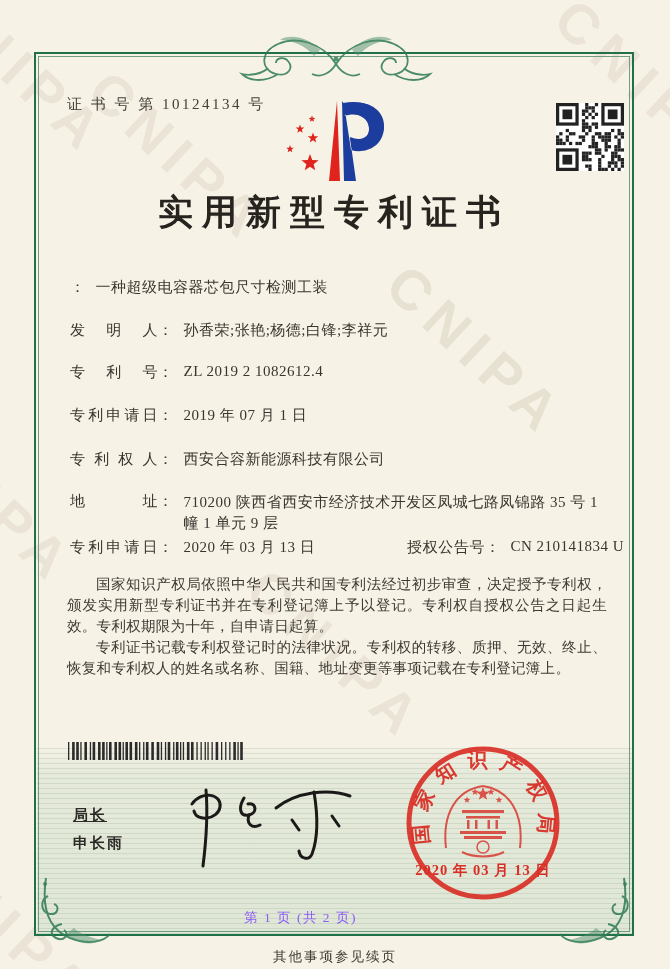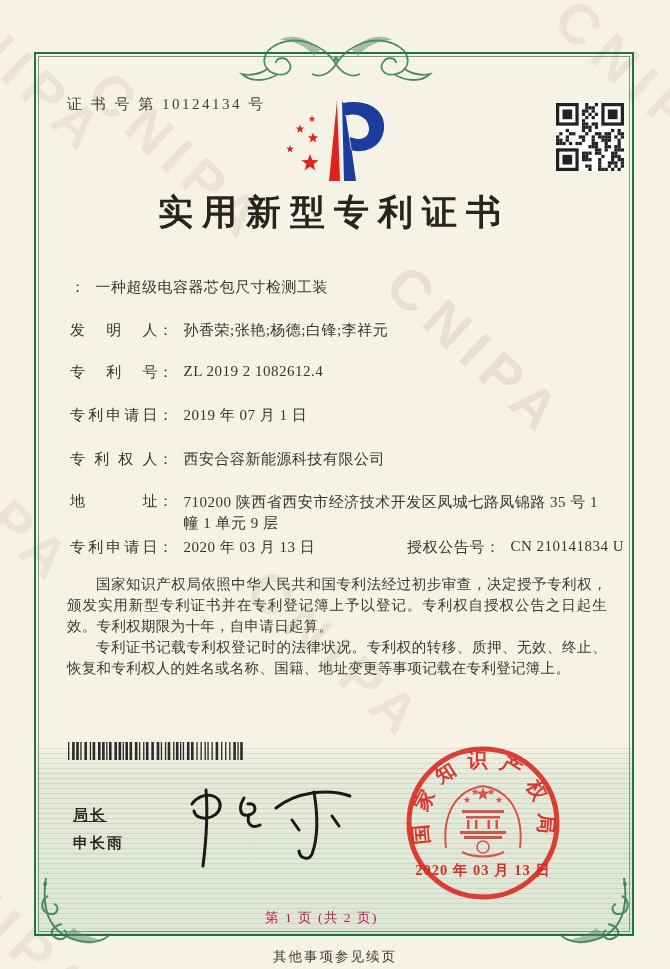--- a/index.html
+++ b/index.html
@@ -67,21 +67,21 @@
   }
   #body-text p{margin:0;text-indent:2em;}
   #signer-title,#signer-name{
     font-family:"Liberation Sans","DejaVu Sans",sans-serif;
     font-size:15px;font-weight:700;color:#2d2b27;letter-spacing:2px;
   }
   #signer-title{left:73px;top:806px;text-decoration:underline;}
   #signer-name{left:73px;top:834px;}
   #page-num{
     left:34px;top:909px;width:533px;text-align:center;
-    font-size:13.5px;letter-spacing:1.5px;color:#be185d;padding-left:21px;
+    font-size:13.5px;letter-spacing:1.5px;color:#8b5cf6;
   }
   #note{
     left:0;top:948px;width:670px;text-align:center;
     font-size:13.5px;letter-spacing:2px;color:#3d3a33;
   }
   #qr{left:556px;top:103px;}
   #barcode-wrap{left:68px;top:742px;}
   #logo{left:280px;top:96px;}
   #signature{left:172px;top:780px;z-index:4;}
   #seal{left:404px;top:744px;z-index:5;opacity:0.95;}

